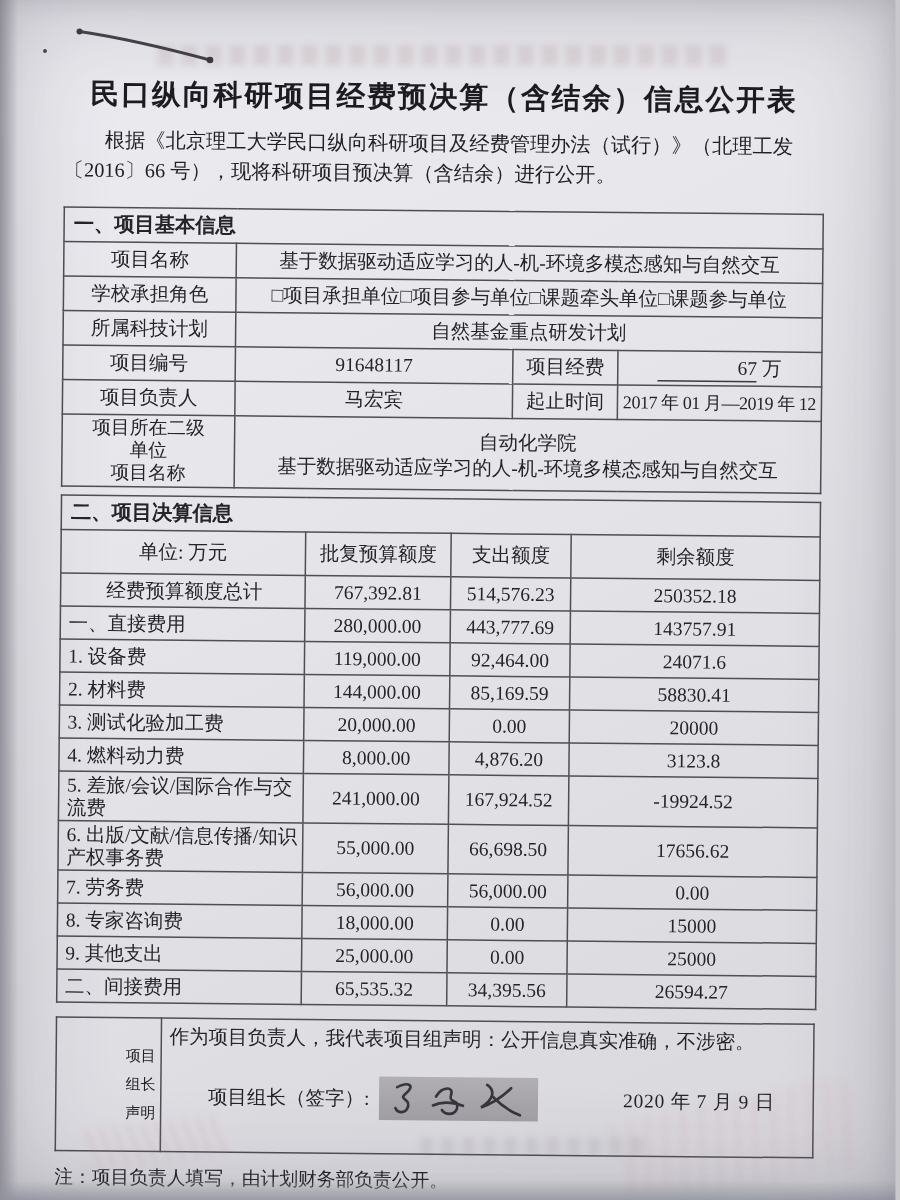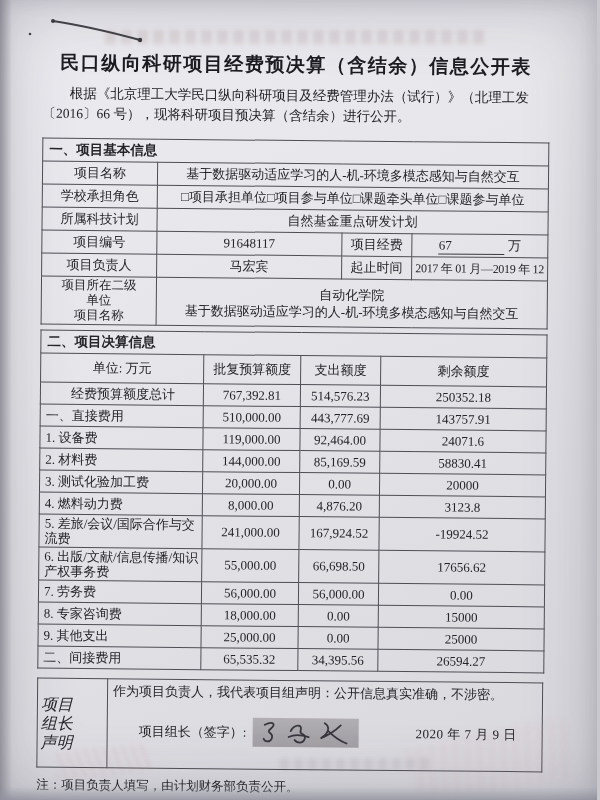--- a/index.html
+++ b/index.html
@@ -25,27 +25,27 @@
   .t1{margin-top:14px;}
   .t2{margin-top:5px;}
   .t3{margin-top:9px;}
   tr.sec td{font-weight:bold;text-align:left;padding-left:6px;height:20px;font-size:13.5px;
      font-family:"Liberation Sans","DejaVu Sans",sans-serif;}
   .lbl{text-align:center;height:20px;}
   .val{text-align:center;height:20px;}
   .small{font-size:12px;letter-spacing:-.3px;padding:1px 1px;}
   .tall-lbl div{text-align:center;line-height:15px;font-size:12.5px;}
   .tall-val div{text-align:center;line-height:17px;}
-  .u-line{display:inline-block;min-width:66px;border-bottom:1px solid #3a3a40;text-align:left;}
+  .u-line{display:inline-block;min-width:66px;border-bottom:1px solid #3a3a40;text-align:right;}
   .colhead td{text-align:center;height:26px;}
   .bname{text-align:left;padding-left:5px;height:19px;line-height:15px;}
   .bname.center{text-align:center;}
   .bnum{text-align:center;height:19px;}
   .decl-lbl{width:70px;}
-  .decl-lbl div{text-align:left;line-height:19px;font-size:16px;font-style:italic;}
+  .decl-lbl div{text-align:right;line-height:19px;font-size:10px;}
   .decl-body{height:82px;vertical-align:top;padding:3px 5px;}
   .stmt{font-size:13px;line-height:18px;}
   .sign-row{display:flex;align-items:center;margin-top:16px;}
   .sign-label{margin-left:26px;font-size:13px;white-space:nowrap;}
   .sig-patch{display:inline-block;width:106px;height:29px;margin-left:6px;
     background:linear-gradient(180deg,#b2afb4,#a29fa4);}
   .sign-date{margin-left:auto;margin-right:20px;font-size:13px;white-space:nowrap;letter-spacing:.5px;}
   .note{margin-top:9px;font-size:12.5px;color:#222226;}
   .pen-mark{position:absolute;left:18px;top:10px;}
   .ghost{position:absolute;pointer-events:none;}
@@ -155,21 +155,21 @@
         <td>剩余额度</td>
       </tr>
       <tr>
         <td class="bname center">经费预算额度总计</td>
         <td class="bnum">767,392.81</td>
         <td class="bnum">514,576.23</td>
         <td class="bnum">250352.18</td>
       </tr>
       <tr>
         <td class="bname">一、直接费用</td>
-        <td class="bnum">510,000.00</td>
+        <td class="bnum">280,000.00</td>
         <td class="bnum">443,777.69</td>
         <td class="bnum">143757.91</td>
       </tr>
       <tr>
         <td class="bname">1. 设备费</td>
         <td class="bnum">119,000.00</td>
         <td class="bnum">92,464.00</td>
         <td class="bnum">24071.6</td>
       </tr>
       <tr>

